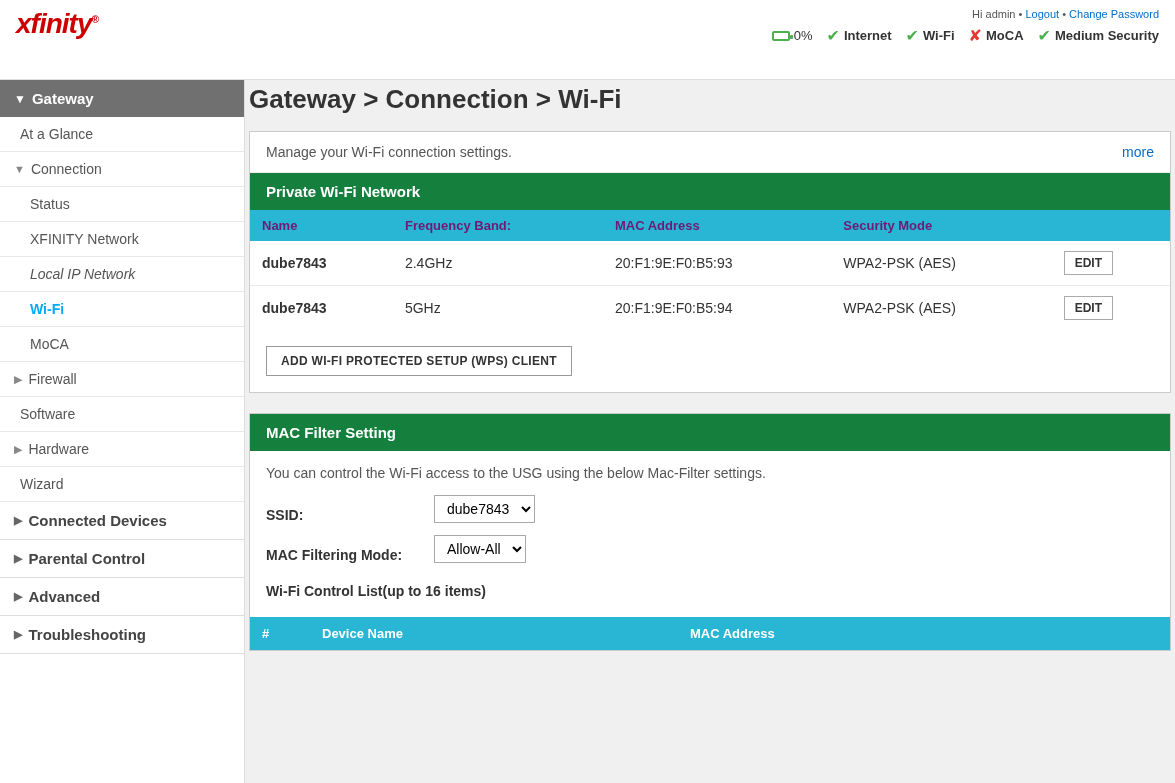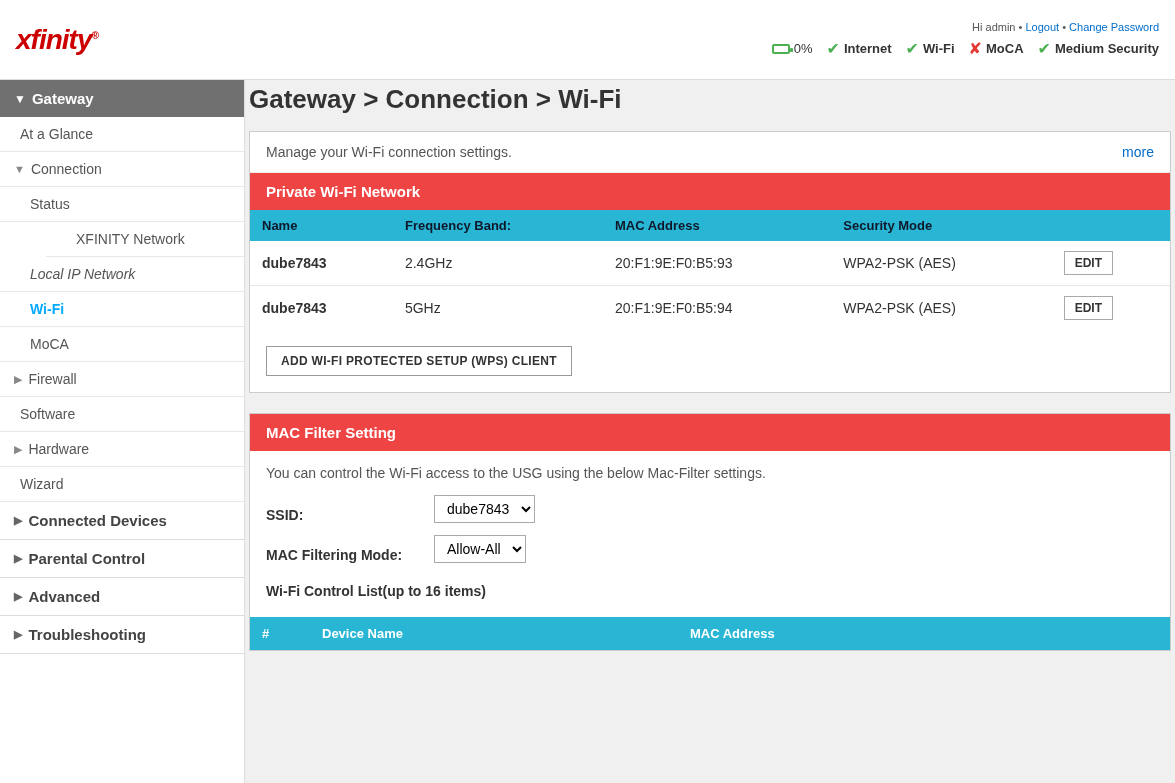--- a/index.html
+++ b/index.html
@@ -4,21 +4,21 @@
   <style>
     * { box-sizing: border-box; margin: 0; padding: 0; }
     body { font-family: Arial, sans-serif; font-size: 14px; background: #f0f0f0; color: #333; }
 
     
     #header {
       background: #fff;
       border-bottom: 1px solid #ddd;
       padding: 8px 16px;
       display: flex;
-      align-items: center;
+      align-items: flex-start;
       justify-content: space-between;
       height: 80px;
     }
     #logo-area {
       display: flex;
       align-items: center;
     }
     .xfinity-logo {
       font-size: 28px;
       font-weight: bold;
@@ -154,35 +154,35 @@
       font-size: 14px;
       border-bottom: 1px solid #eee;
       display: flex;
       justify-content: space-between;
       align-items: center;
     }
     .card-description a { color: #006dcc; text-decoration: none; }
 
     
     .section-header {
-      background: #ef4444;
+      background: #15803d;
       color: #fff;
       padding: 10px 16px;
       font-size: 15px;
       font-weight: bold;
     }
 
     
     .wifi-table {
       width: 100%;
       border-collapse: collapse;
     }
     .wifi-table th {
       background: #29b6d4;
-      color: #0f172a;
+      color: #701a75;
       padding: 8px 12px;
       text-align: left;
       font-size: 13px;
       font-weight: bold;
     }
     .wifi-table td {
       padding: 10px 12px;
       border-bottom: 1px solid #e8e8e8;
       font-size: 14px;
     }
@@ -304,21 +304,21 @@
     </div>
 
     <div class="sidebar-subsection-header">
       <span class="arrow">▼</span>
       <span>Connection</span>
     </div>
 
     <div class="sidebar-item" style="padding-left:30px;">
       <span>Status</span>
     </div>
-    <div class="sidebar-item" style="padding-left:30px;margin-left:46px;">
+    <div class="sidebar-item" style="padding-left:30px;">
       <span>XFINITY Network</span>
     </div>
     <div class="sidebar-item" style="padding-left:30px;font-style:italic;">
       <span>Local IP Network</span>
     </div>
     <div class="sidebar-item active" style="padding-left:30px;">
       <span>Wi-Fi</span>
     </div>
     <div class="sidebar-item" style="padding-left:30px;">
       <span>MoCA</span>

